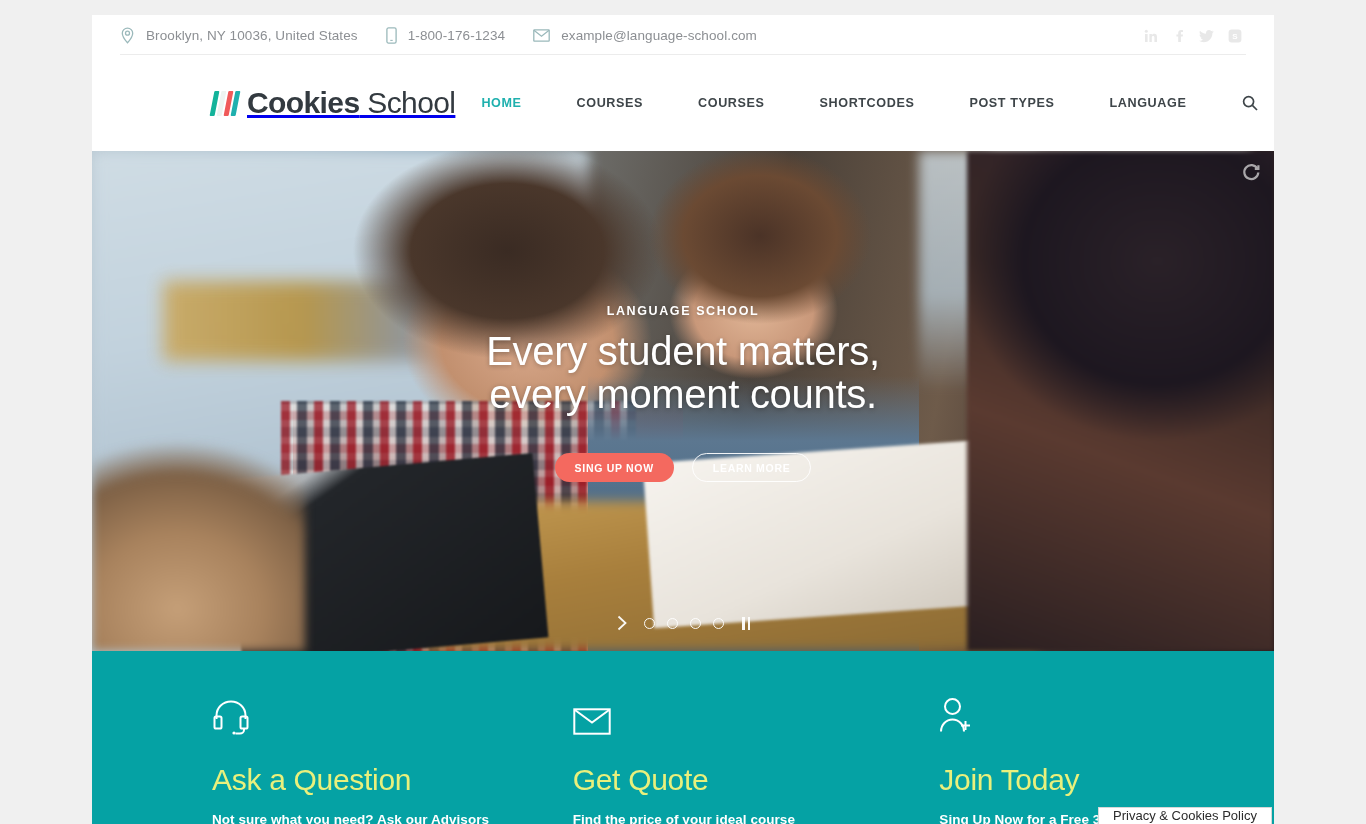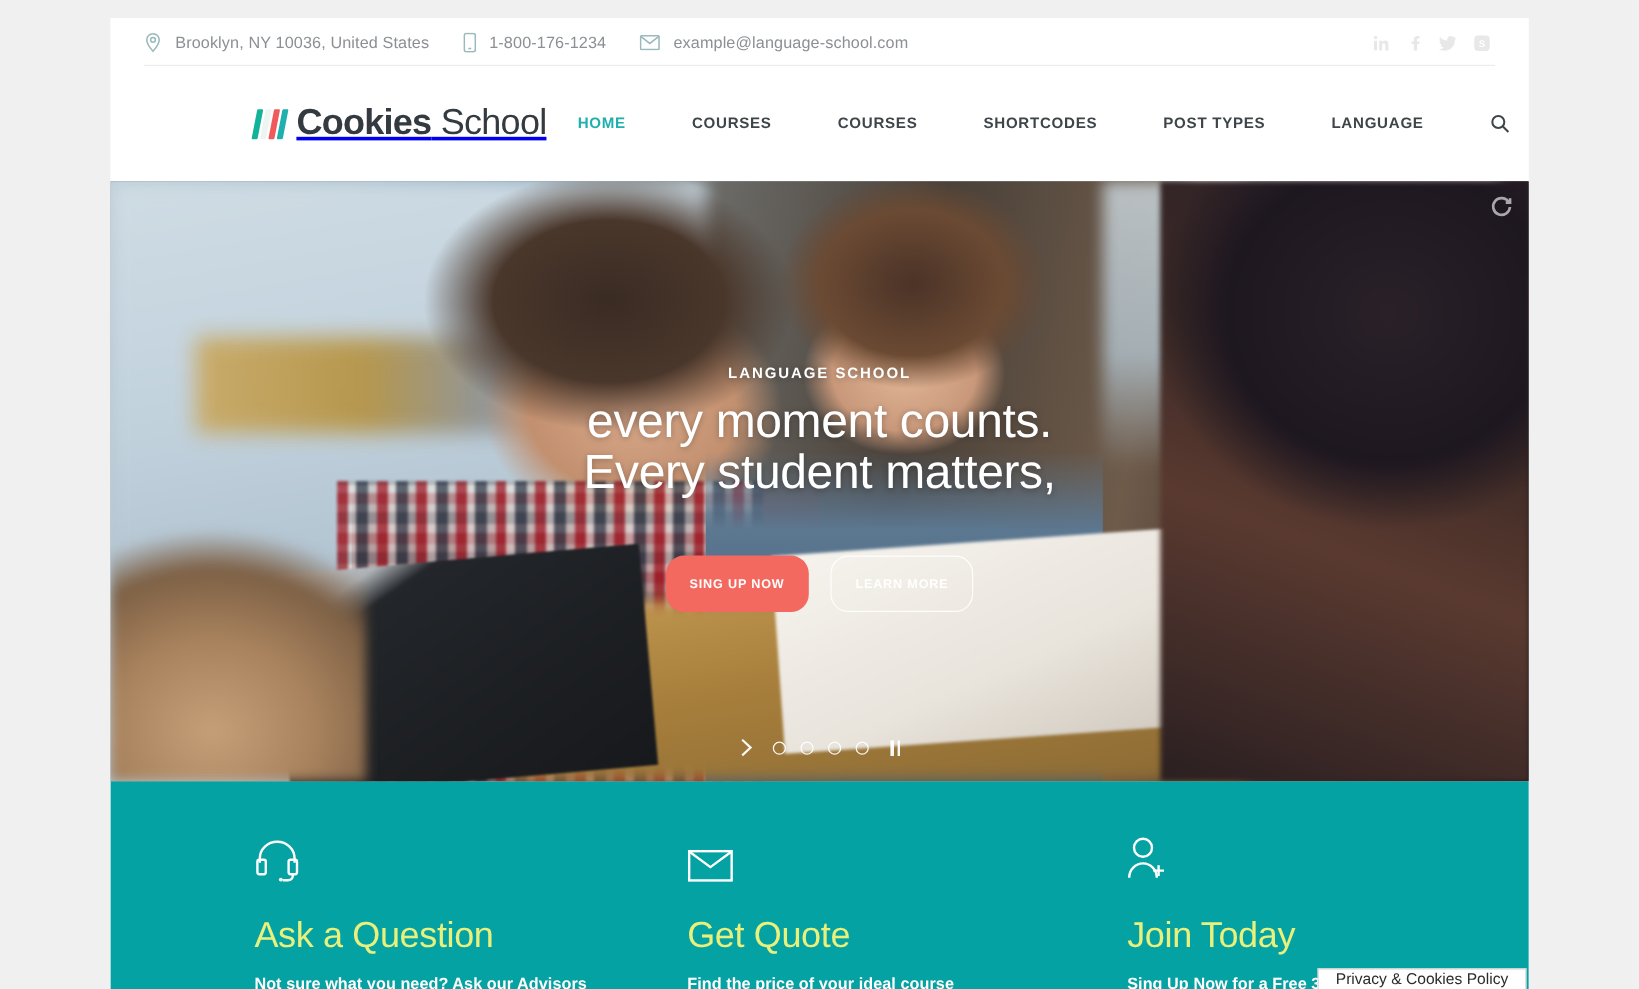--- a/index.html
+++ b/index.html
@@ -180,26 +180,25 @@
     letter-spacing: 1.6px; margin-bottom: 12px;
   }
   .hero-title {
     color: #fff; font-weight: 300;
     font-size: 40px; line-height: 1.08;
     text-align: center; letter-spacing: -.3px;
   }
   .hero-btns { margin-top: 37px; display: flex; gap: 18px; }
   .btn {
     display: inline-flex; align-items: center; justify-content: center;
-    height: 47px; padding: 13px 20px;
+    height: 29px; padding: 13px 20px;
     border-radius: 15px;
     font-size: 10.5px; font-weight: 700; letter-spacing: .7px;
     color: #fff; text-decoration: none; white-space: nowrap;
     text-shadow: none;
-    margin-top: 10px;
   }
   .btn-primary { background: #f4695f; }
   .btn-ghost { background: transparent; border: 1.5px solid rgba(255,255,255,.92); }
 
   .hero-reload {
     position: absolute; right: 13px; top: 12px;
     width: 19px; height: 19px; opacity: .62; color: #fff;
   }
   .hero-controls {
     position: absolute; left: 0; right: 0; bottom: 20px;
@@ -364,22 +363,22 @@
     <a class="hero-reload" href="#">
       <svg width="19" height="19" viewBox="0 0 19 19" fill="none" stroke="#ffffff" stroke-width="2.2">
         <path d="M15.4 5.6A7 7 0 1 0 16.3 9.5"></path>
           <path d="M16.4 2.3v3.6h-3.6"></path>
       </svg>
     </a>
 
     <div class="hero-content">
       <div class="hero-eyebrow">LANGUAGE SCHOOL</div>
       <div class="hero-title">
+        <div>Every student matters,</div>
         <div>every moment counts.</div>
-        <div>Every student matters,</div>
       </div>
       <div class="hero-btns">
         <a class="btn btn-primary" href="#">SING UP NOW</a>
         <a class="btn btn-ghost" href="#">LEARN MORE</a>
       </div>
     </div>
 
     <div class="hero-controls">
       <a class="hc-arrow" href="#">
         <svg width="12" height="16" viewBox="0 0 12 16" fill="none" stroke="#ffffff" stroke-width="1.8">

